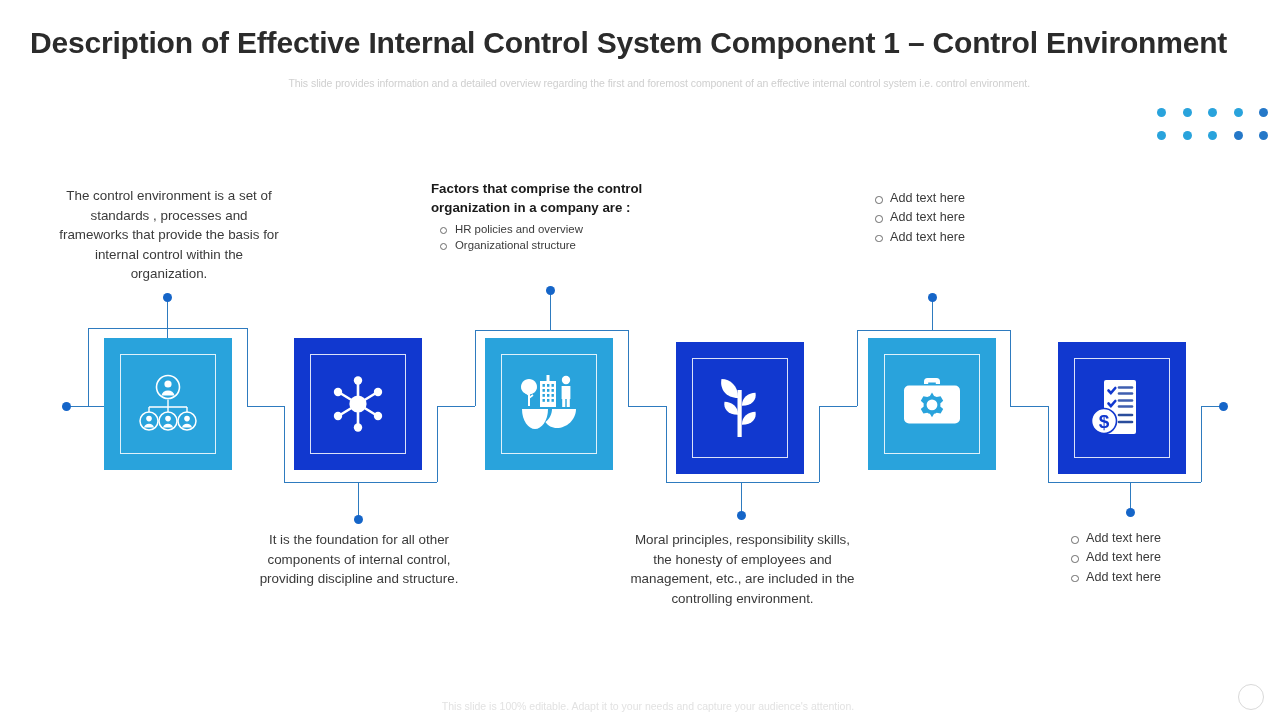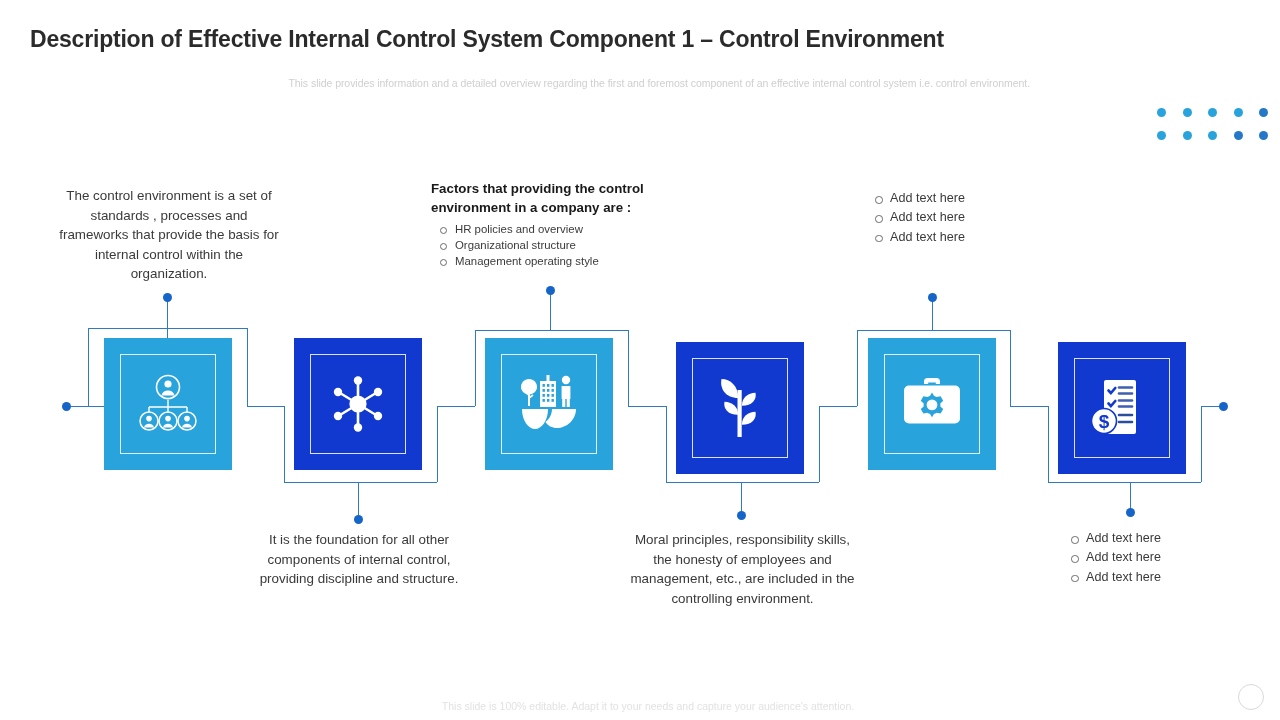--- a/index.html
+++ b/index.html
@@ -7,21 +7,21 @@
     width: 1280px; height: 720px;
     background: #ffffff;
     font-family: "Liberation Sans", sans-serif;
     overflow: hidden;
   }
   .slide { position: relative; width: 1280px; height: 720px; background:#fff; }
 
   
   .title {
     position: absolute; left: 30px; top: 26px; width: 1215px;
-    font-size: 23px; font-weight: 600; color: #2b2b2b;
+    font-size: 30px; font-weight: 600; color: #2b2b2b;
     letter-spacing: -0.2px; white-space: nowrap;
   }
   .subtitle {
     position: absolute; left: 30px; top: 77px; width: 1000px;
     font-size: 10.5px; color: #cfcfcf; letter-spacing: -0.05px; white-space: nowrap; text-align: right;
   }
 
   
   .dotgrid { position: absolute; left: 1157px; top: 108px; }
   .dotgrid .row { display: flex; gap: 16.5px; margin-bottom: 14px; }
@@ -283,25 +283,24 @@
     </div>
   </div>
 
   <div class="ctext" style="left:252px; top:530px; width:214px;">It is the foundation for all other components of internal control, providing discipline and structure.</div>
 
   <div class="ctext" style="left:55px; top:186px; width:228px;">The control environment  is a set of standards , processes and frameworks that provide the basis for internal control within the organization.</div>
 
   <div class="ctext" style="left:624px; top:530px; width:237px;">Moral principles, responsibility skills, the honesty of employees and management, etc., are included in the controlling environment.</div>
 
   <div class="factors">
-    <div class="fhead">Factors that providing the control environment in a company are :</div>
+    <div class="fhead">Factors that comprise the control organization in a company are :</div>
     <ul class="bul">
       <li>HR policies and overview</li>
       <li>Organizational  structure</li>
-      <li>Management  operating style</li>
     </ul>
   </div>
 
   <ul class="bul big" style="position:absolute; left:866px; top:185px; width:180px;">
     <li>Add text here</li>
     <li>Add text here</li>
     <li>Add text here</li>
   </ul>
 
   <ul class="bul big" style="position:absolute; left:1062px; top:525px; width:180px;">

